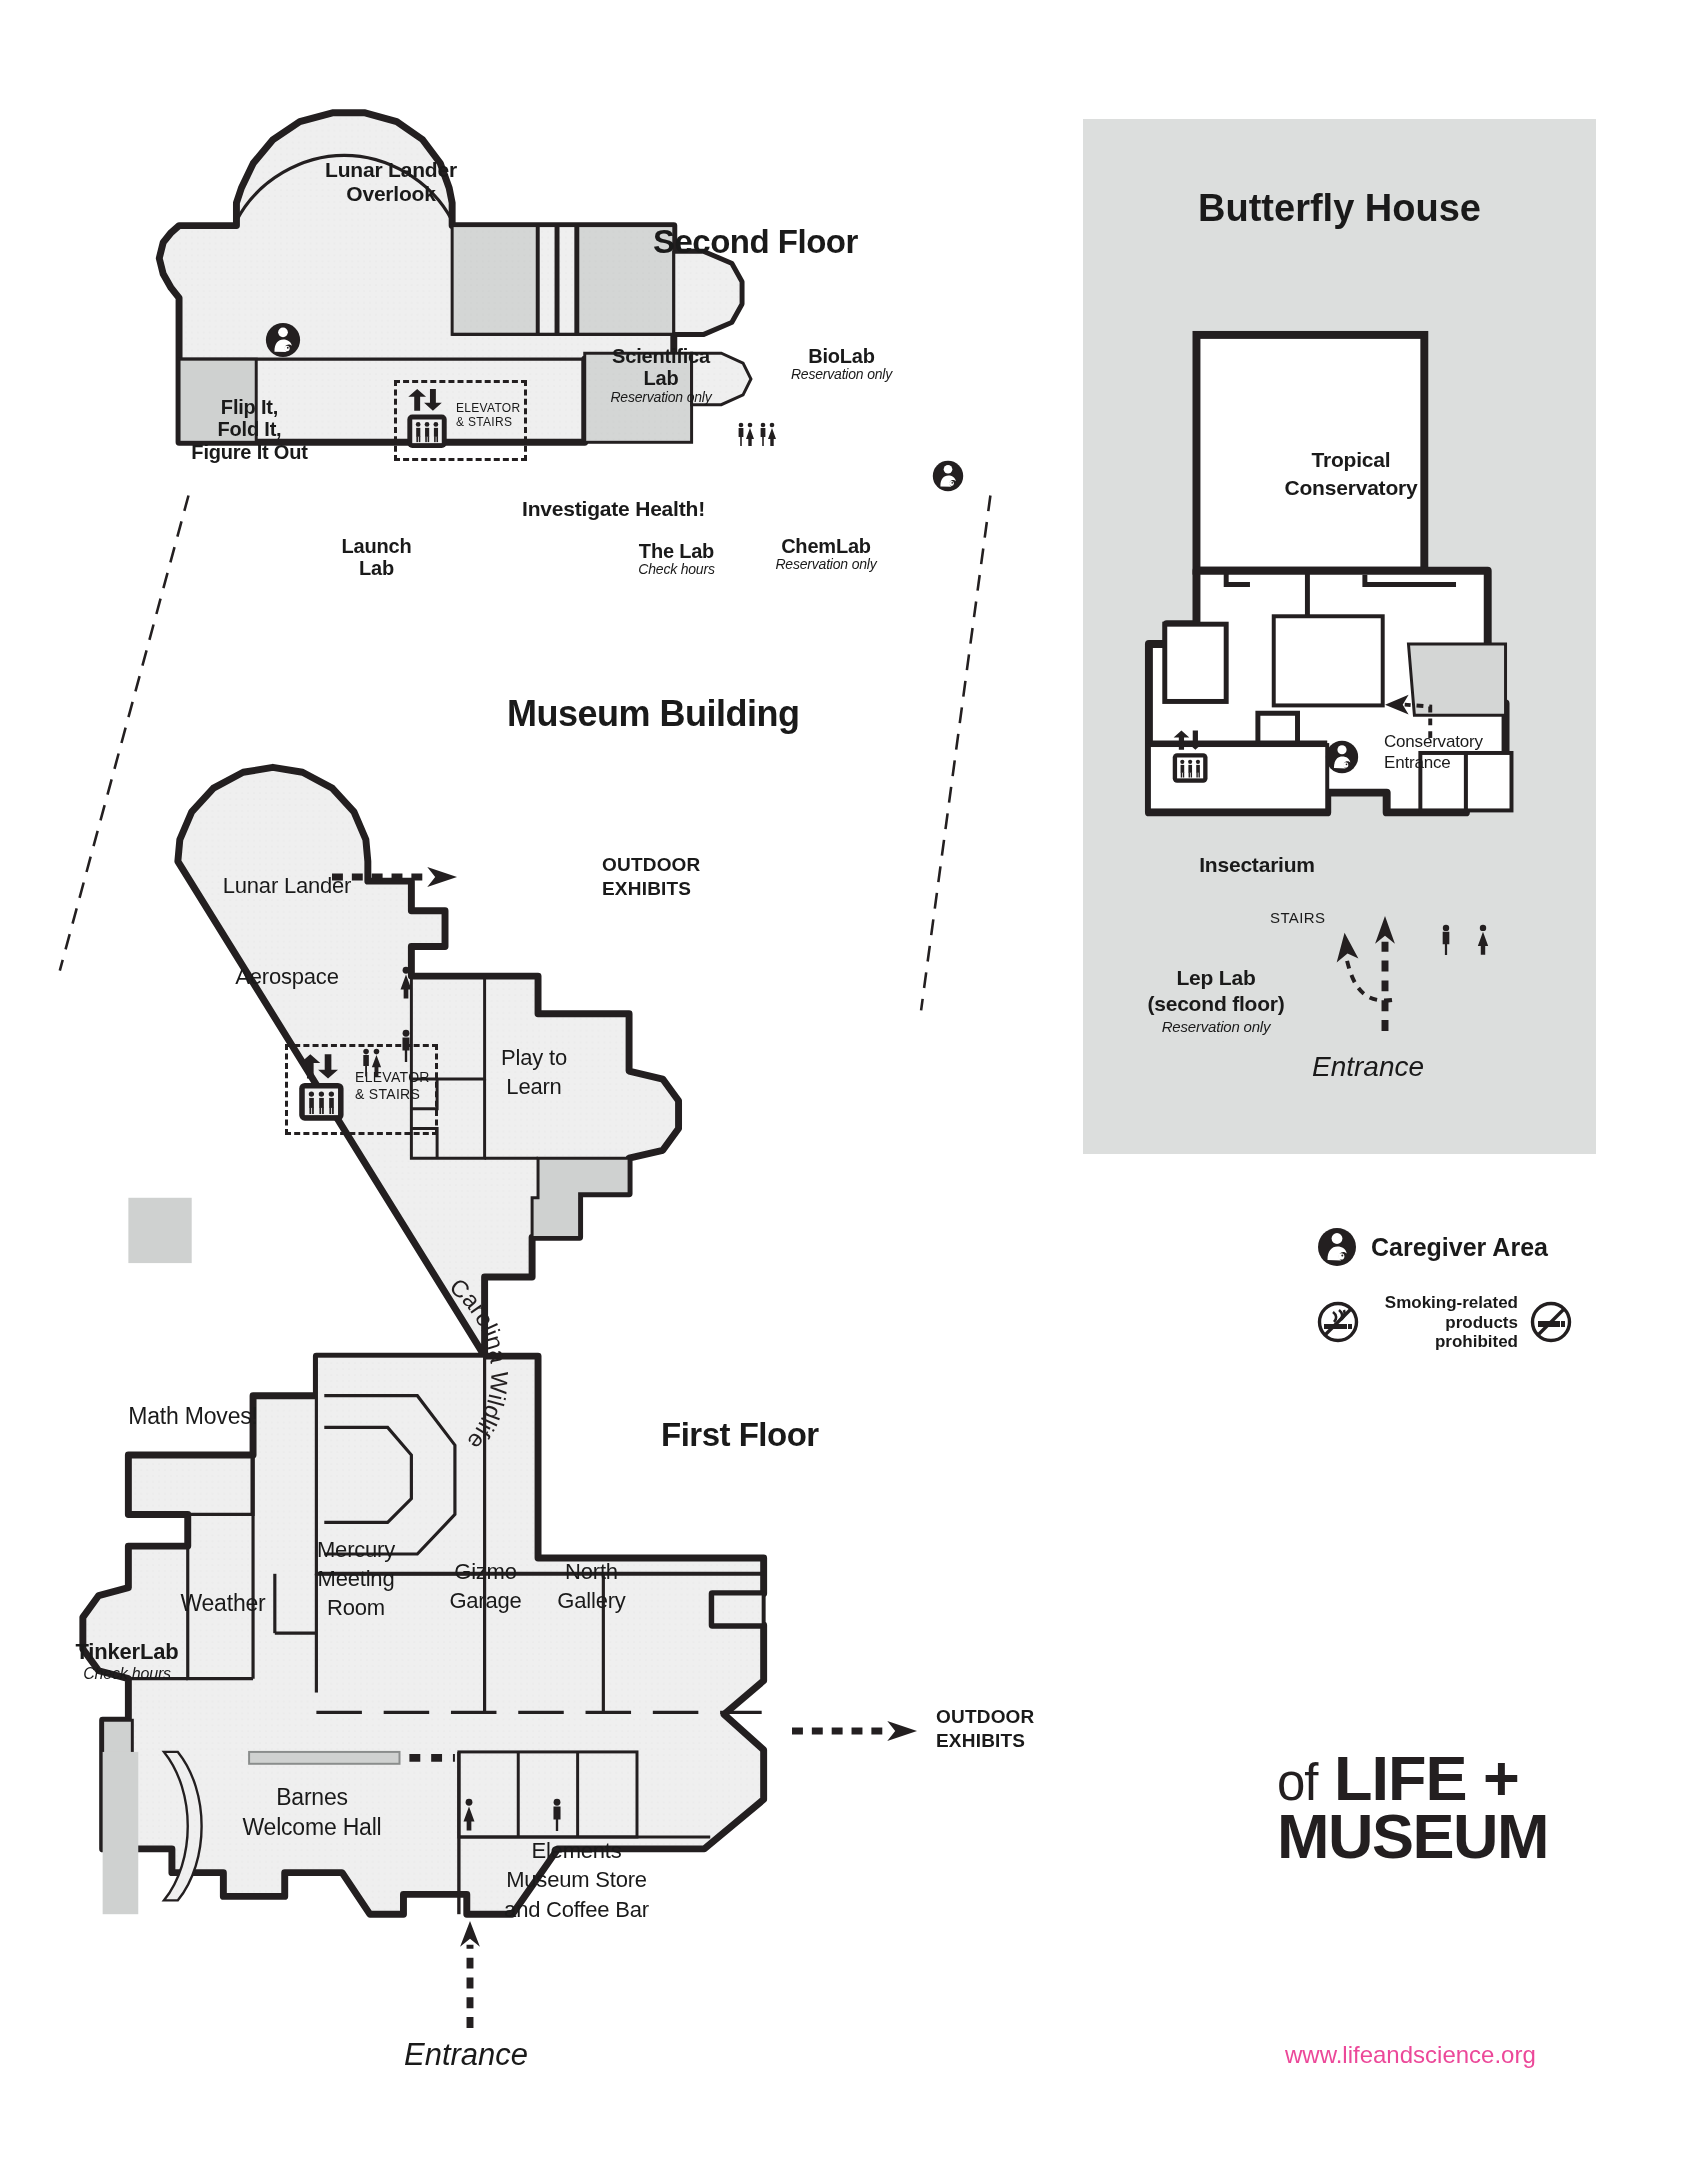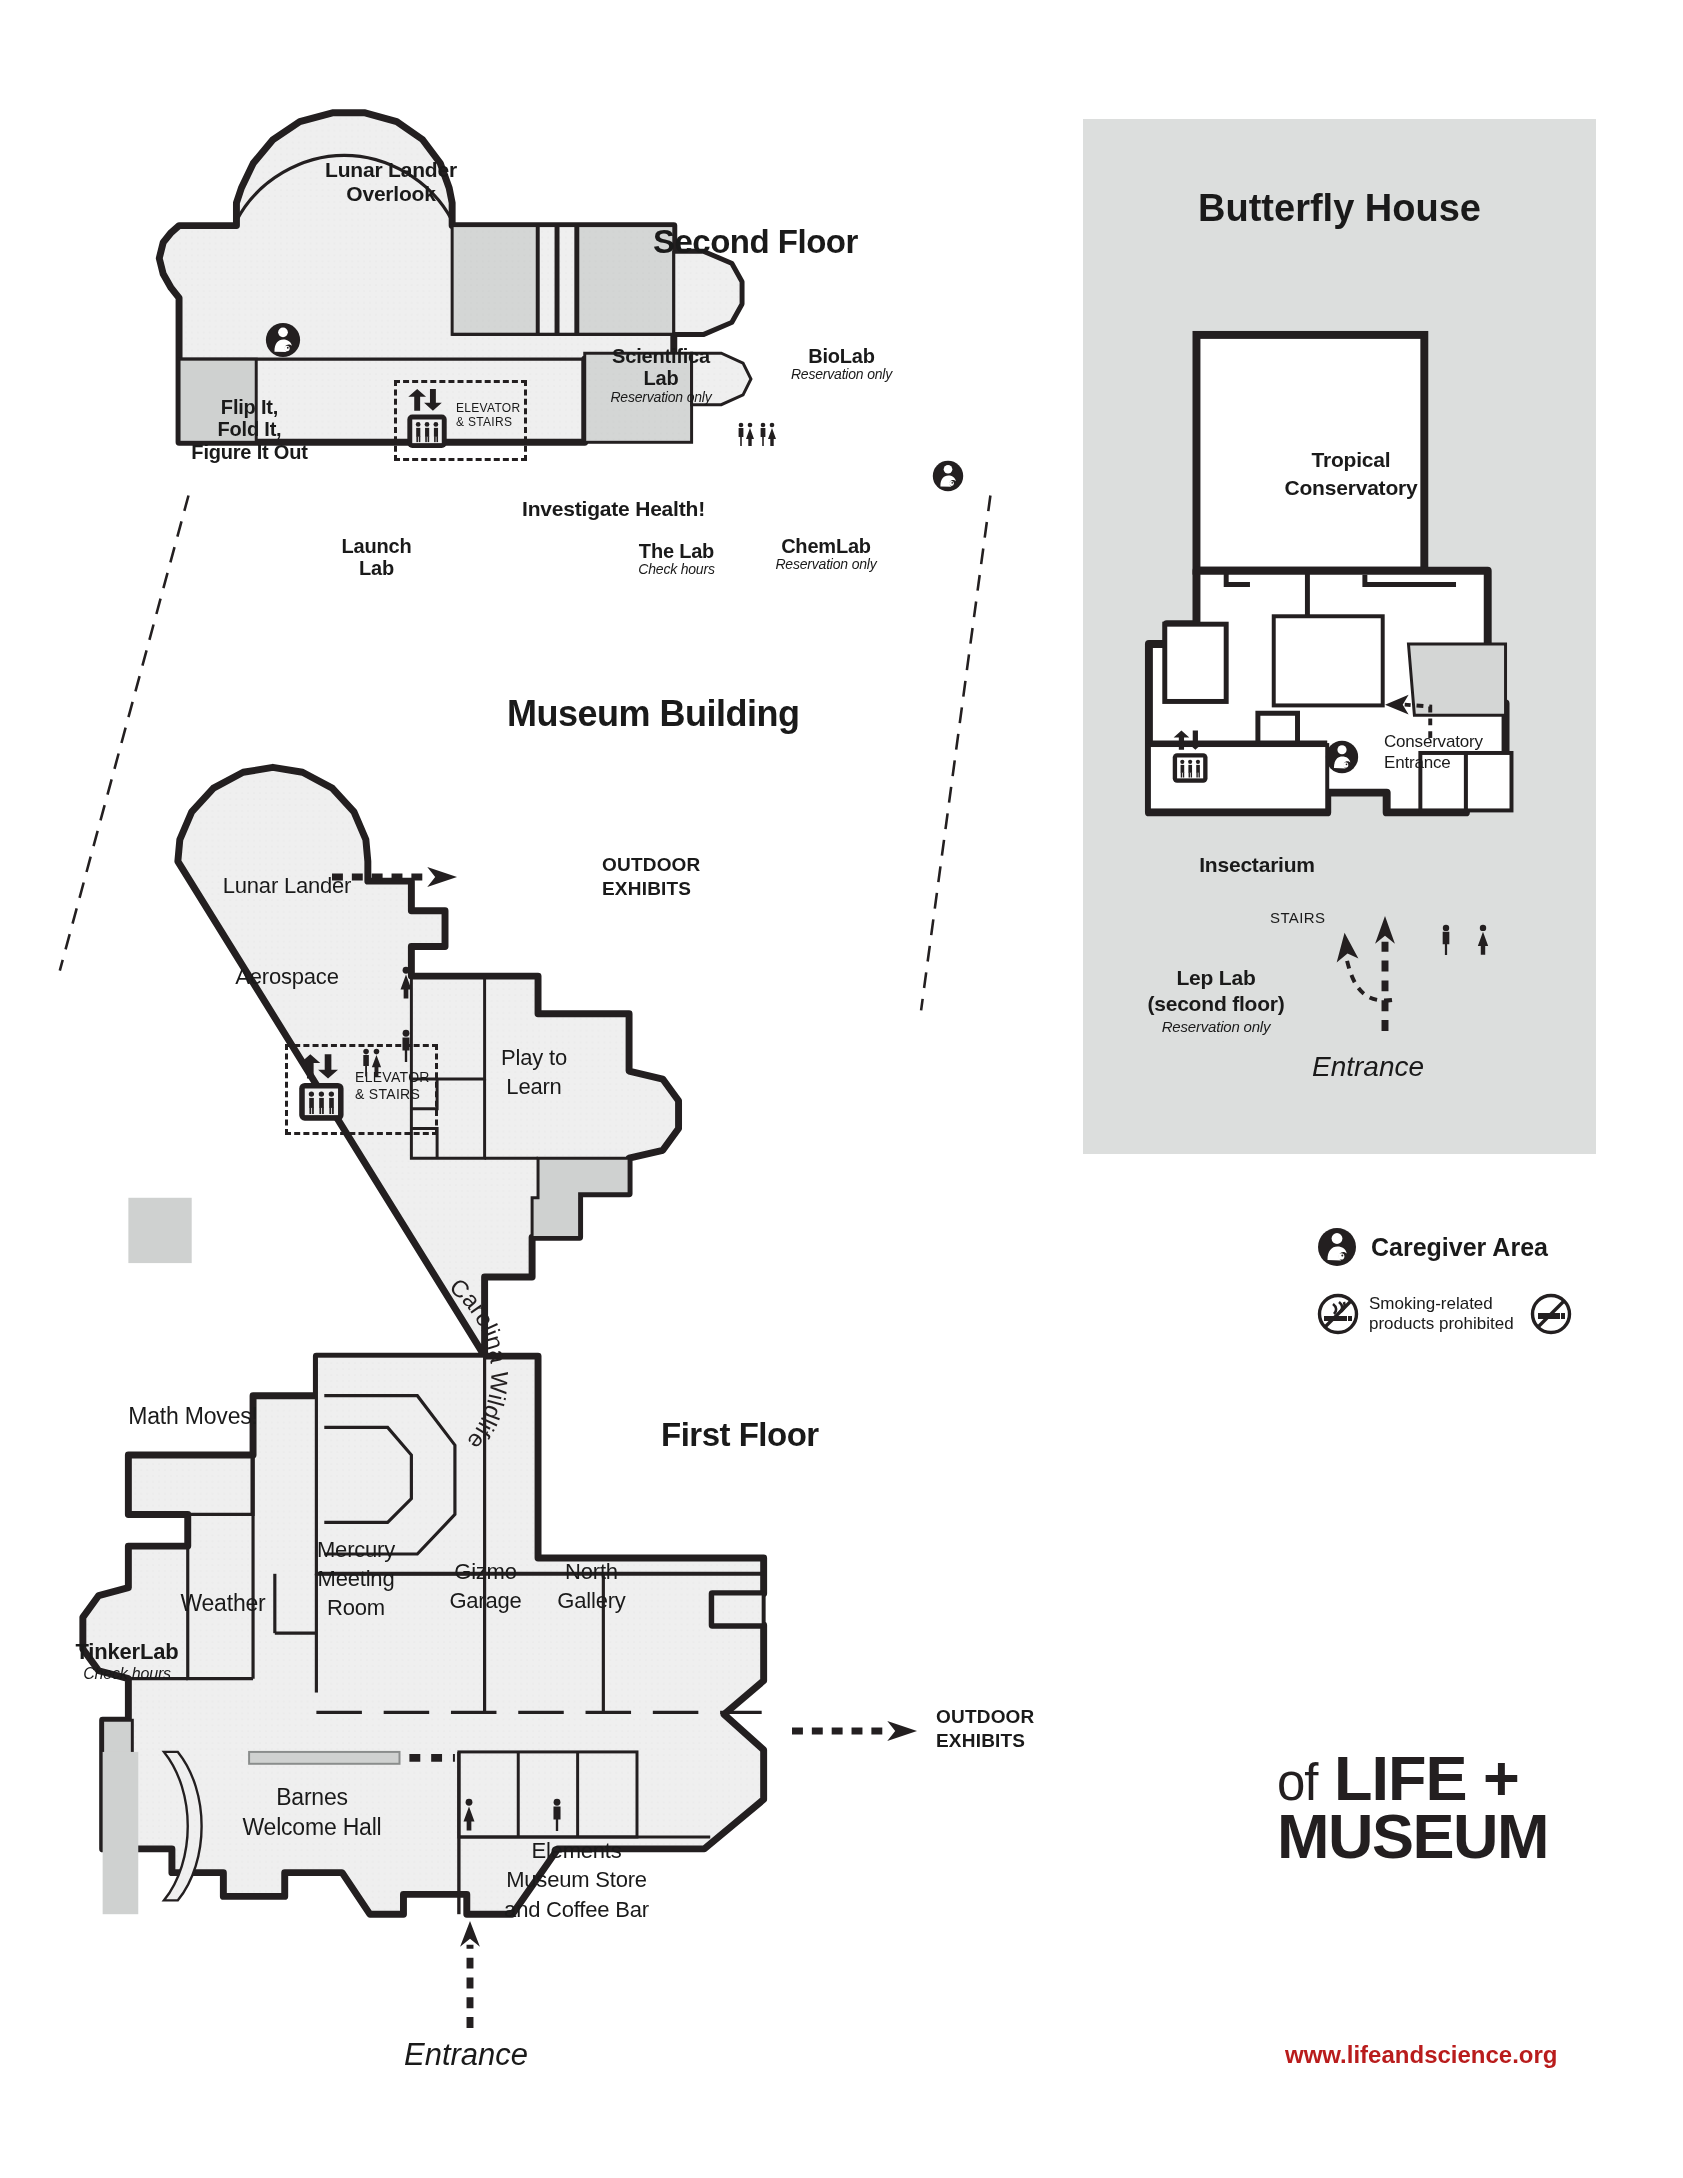--- a/index.html
+++ b/index.html
@@ -29,27 +29,27 @@
   .bh-panel{position:absolute;background:#dcdedd;}
   .bh-title{position:absolute;text-align:center;width:100%;line-height:1.06;}
   .bh-title .mw{font-style:italic;font-weight:bold;display:block;}
   .bh-title .sup{font-style:normal;font-size:.52em;vertical-align:super;font-weight:normal;}
   .bh-title .bhh{font-weight:bold;display:block;}
 
   
   .legend{position:absolute;}
   .legend-row{display:flex;align-items:center;}
   .legend-text{font-weight:bold;}
-  .legend-text2{font-weight:normal;text-align:left;line-height:1.15;}
+  .legend-text2{font-weight:bold;text-align:right;line-height:1.15;}
 
   
   .logo{position:absolute;font-weight:bold;line-height:0.92;letter-spacing:-1.5px;color:#231f20;}
   .logo .l2{letter-spacing:-1px;}
   .logo .of{font-weight:normal;}
-  .weburl{position:absolute;font-weight:bold;color:#b91c1c;}
+  .weburl{position:absolute;font-weight:normal;color:#ec4899;}
 
   
   .curved{position:absolute;}
 </style>
 </head>
 <body>
 
 <div class="map-root">
 
   <svg class="plan-svg" style="left:149px;top:94px;" width="634" height="376" viewBox="0 0 640 380">

